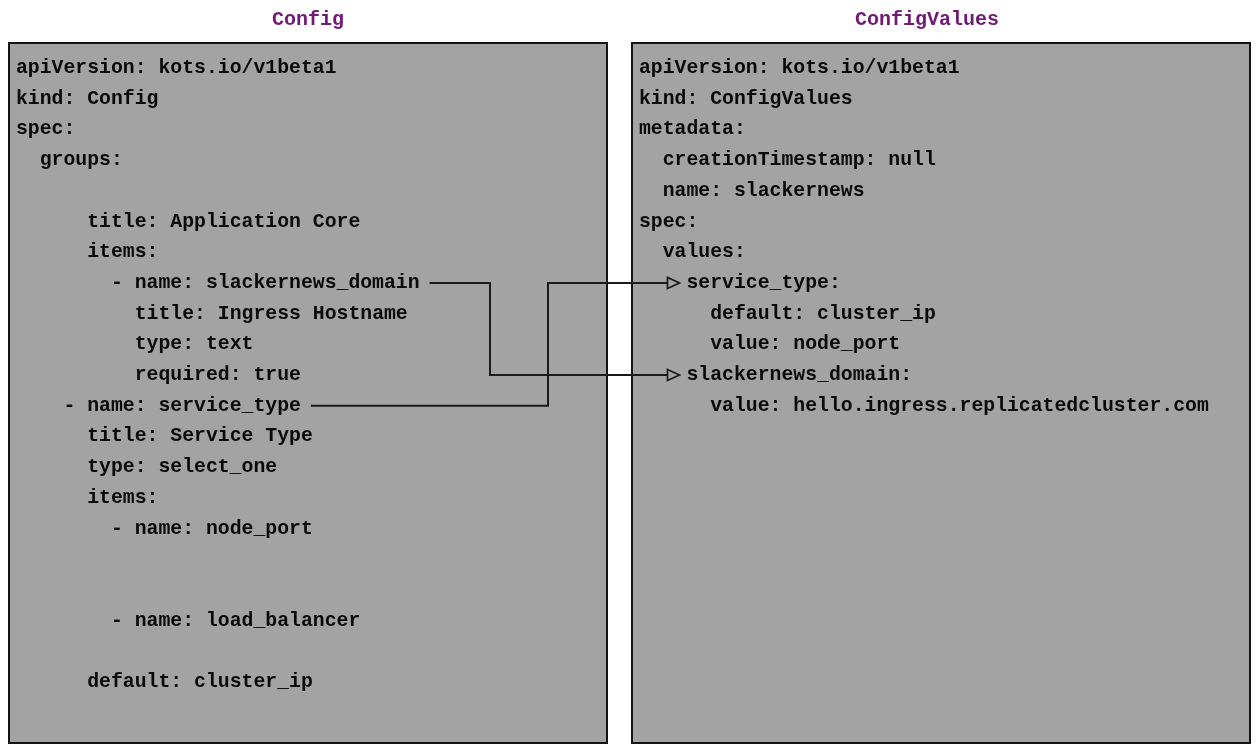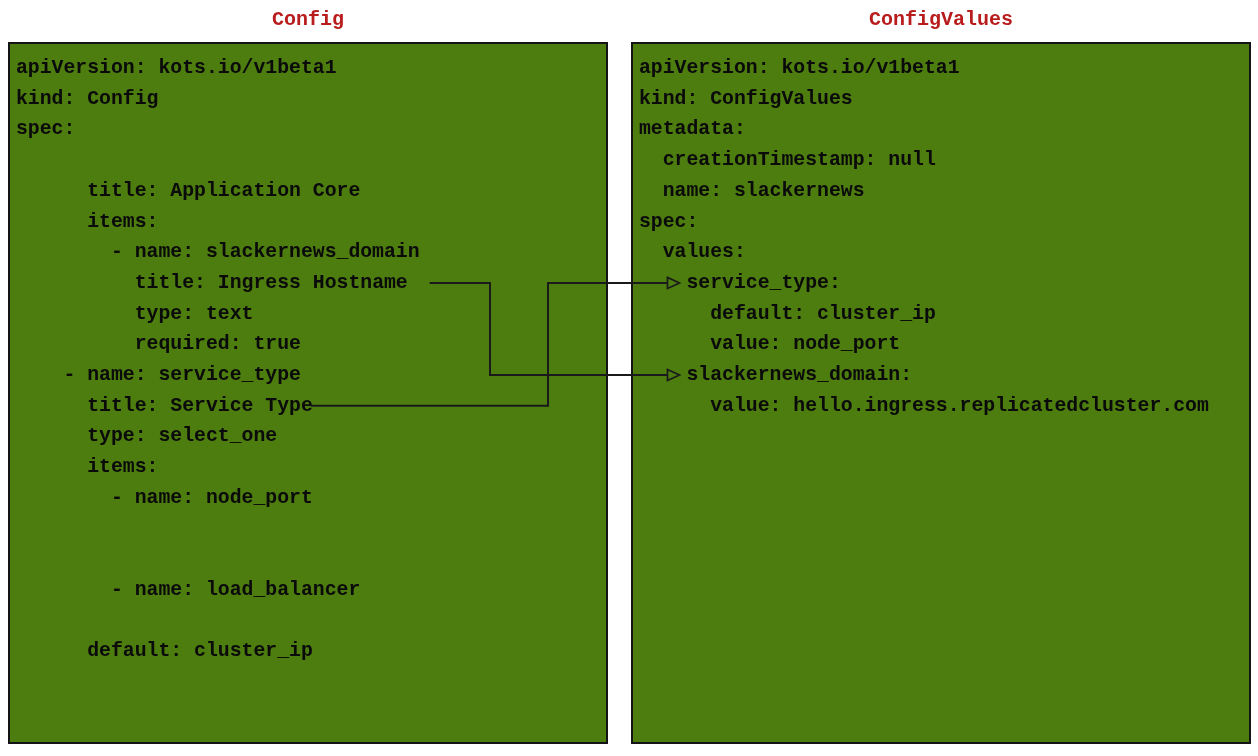--- a/index.html
+++ b/index.html
@@ -19,31 +19,31 @@
     inset: 0;
   }
   .panel-title {
     position: absolute;
     top: 6px;
     height: 28px;
     font-family: "Liberation Mono", monospace;
     font-weight: 700;
     font-size: 20px;
     line-height: 28px;
-    color: #b91c1c;
+    color: #701a75;
     text-align: center;
   }
   .panel-title.left  { left: 8px;   width: 600px; }
-  .panel-title.right { left: 631px; width: 620px; }
+  .panel-title.right { left: 617px; width: 620px; }
   .panel {
     position: absolute;
     top: 42px;
     height: 702px;
     box-sizing: border-box;
-    background: #4d7c0f;
+    background: #a3a3a3;
     border: 2px solid #141414;
     padding: 9px 4px 0 6px;
     overflow: hidden;
   }
   .panel.left  { left: 8px;   width: 600px; }
   .panel.right { left: 631px; width: 620px; }
   .code-line {
     white-space: pre;
     font-family: "Liberation Mono", monospace;
     font-weight: 700;
@@ -69,20 +69,21 @@
 <div class="diagram">
 
   <div class="panel-title left">Config</div>
 
   <div class="panel-title right">ConfigValues</div>
 
   <div class="panel left" id="panel-0">
       <div class="code-line"><span class="ws"></span><span class="line-text">apiVersion: kots.io/v1beta1</span></div>
       <div class="code-line"><span class="ws"></span><span class="line-text">kind: Config</span></div>
       <div class="code-line"><span class="ws"></span><span class="line-text">spec:</span></div>
+      <div class="code-line"><span class="ws">  </span><span class="line-text">groups:</span></div>
       <div class="code-line"><span class="ws">    </span></div>
       <div class="code-line"><span class="ws">      </span><span class="line-text">title: Application Core</span></div>
       <div class="code-line"><span class="ws">      </span><span class="line-text">items:</span></div>
       <div class="code-line"><span class="ws">        </span><span class="line-text">- name: slackernews_domain</span></div>
       <div class="code-line"><span class="ws">          </span><span class="line-text">title: Ingress Hostname</span></div>
       <div class="code-line"><span class="ws">          </span><span class="line-text">type: text</span></div>
       <div class="code-line"><span class="ws">          </span><span class="line-text">required: true</span></div>
       <div class="code-line"><span class="ws">    </span><span class="line-text">- name: service_type</span></div>
       <div class="code-line"><span class="ws">      </span><span class="line-text">title: Service Type</span></div>
       <div class="code-line"><span class="ws">      </span><span class="line-text">type: select_one</span></div>

